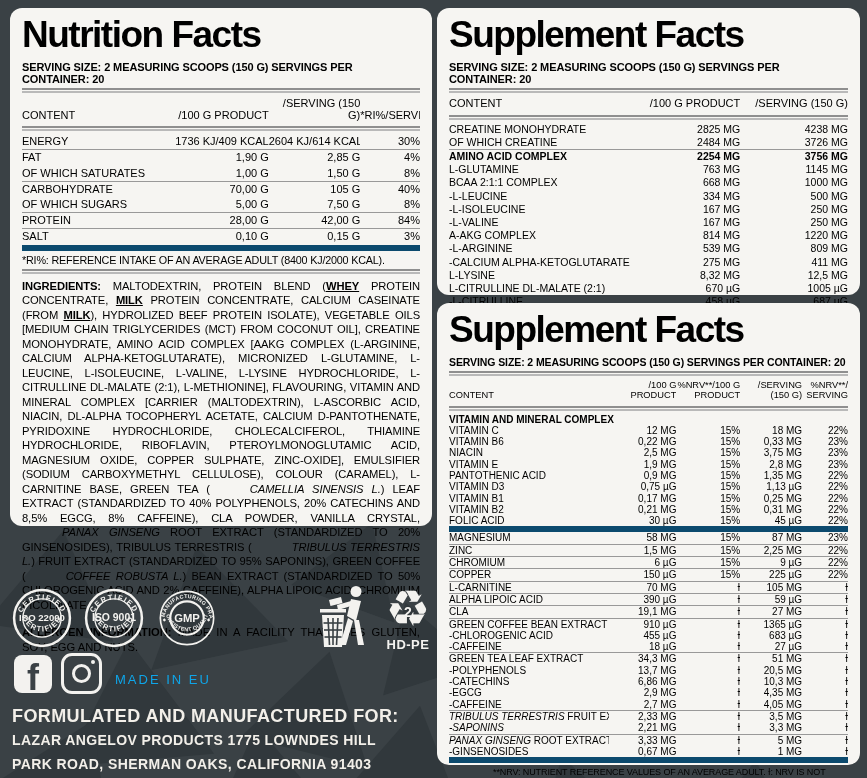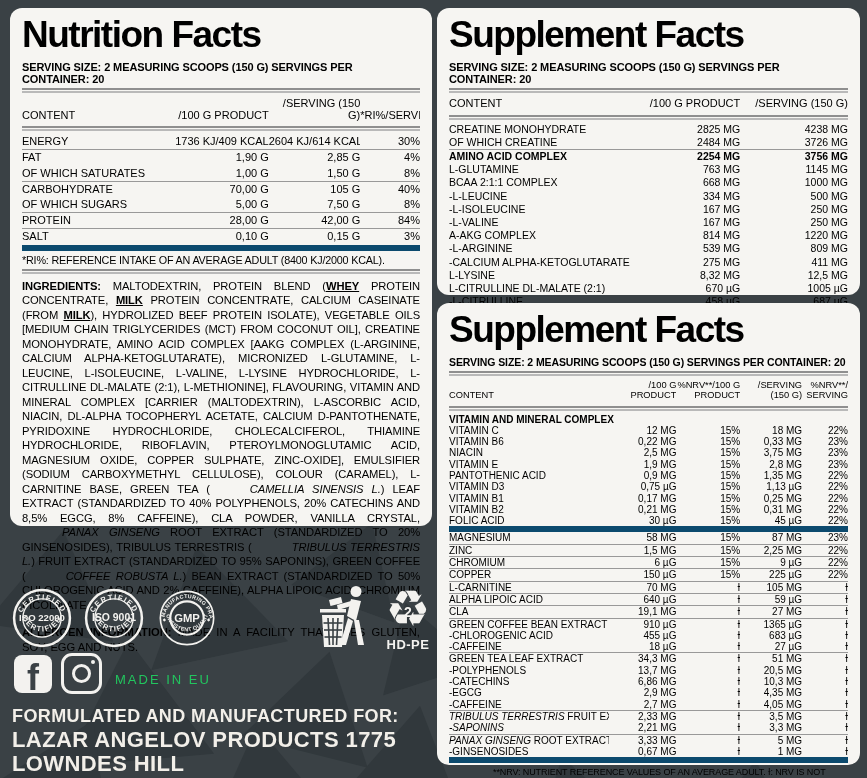--- a/index.html
+++ b/index.html
@@ -56,25 +56,25 @@
   #recycle { position:absolute; left:382px; top:583px; width:52px; height:78px; text-align:center; color:#f3f2ef; }
   #recycle .glyph { font-size:50px; line-height:52px; display:block; }
   #recycle .num { position:absolute; left:0; right:0; top:21px; font-size:14px; font-weight:700; }
   #recycle .lbl { font-size:13px; font-weight:700; letter-spacing:0.5px; }
 
   #fb-icon { position:absolute; left:14px; top:655px; width:38px; height:38px; background:#f3f2ef; border-radius:8px; overflow:hidden; }
   #fb-icon span { position:absolute; left:13px; top:2px; font-size:36px; font-weight:800; color:#3a4145; }
   #ig-icon { position:absolute; left:61px; top:653px; width:41px; height:41px; border:3px solid #f3f2ef; border-radius:11px; }
   #ig-icon .lens { position:absolute; left:8px; top:8px; width:19px; height:19px; border:3px solid #f3f2ef; border-radius:50%; }
   #ig-icon .dot { position:absolute; right:4px; top:4px; width:4px; height:4px; background:#f3f2ef; border-radius:50%; }
-  #made-in-eu { position:absolute; left:115px; top:672px; font-size:13px; letter-spacing:2px; color:#22c55e; font-weight:400; }
+  #made-in-eu { position:absolute; left:115px; top:672px; font-size:13px; letter-spacing:2px; color:#0ea5e9; font-weight:400; }
 
   #footer { position:absolute; left:12px; top:704px; width:430px; color:#f2efe9; font-weight:700; }
   #footer .l1 { font-size:18px; letter-spacing:0.4px; line-height:24px; }
-  #footer .l2 { font-size:22px; letter-spacing:0.4px; line-height:24px; }
+  #footer .l2 { font-size:14px; letter-spacing:0.4px; line-height:24px; }
 </style>
 </head>
 <body>
 
 <div>
   <div class="bg-tri" style="left:-10px;top:530px;width:130px;height:120px;transform:rotate(8deg)"></div>
   <div class="bg-tri" style="left:140px;top:545px;width:140px;height:130px;transform:rotate(-12deg)"></div>
   <div class="bg-tri" style="left:300px;top:520px;width:110px;height:100px;transform:rotate(20deg)"></div>
   <div class="bg-tri" style="left:60px;top:640px;width:150px;height:140px;transform:rotate(-5deg)"></div>
   <div class="bg-tri" style="left:250px;top:650px;width:130px;height:120px;transform:rotate(14deg)"></div>
@@ -354,21 +354,21 @@
         </div>
         <div class="trow sep">
           <div class="tcell c0">L-CARNITINE</div>
           <div class="tcell c1">70 MG</div>
           <div class="tcell c2">Ɨ</div>
           <div class="tcell c3">105 MG</div>
           <div class="tcell c4">Ɨ</div>
         </div>
         <div class="trow sep">
           <div class="tcell c0">ALPHA LIPOIC ACID</div>
-          <div class="tcell c1">640 µG</div>
+          <div class="tcell c1">390 µG</div>
           <div class="tcell c2">Ɨ</div>
           <div class="tcell c3">59 µG</div>
           <div class="tcell c4">Ɨ</div>
         </div>
         <div class="trow sep">
           <div class="tcell c0">CLA</div>
           <div class="tcell c1">19,1 MG</div>
           <div class="tcell c2">Ɨ</div>
           <div class="tcell c3">27 MG</div>
           <div class="tcell c4">Ɨ</div>

